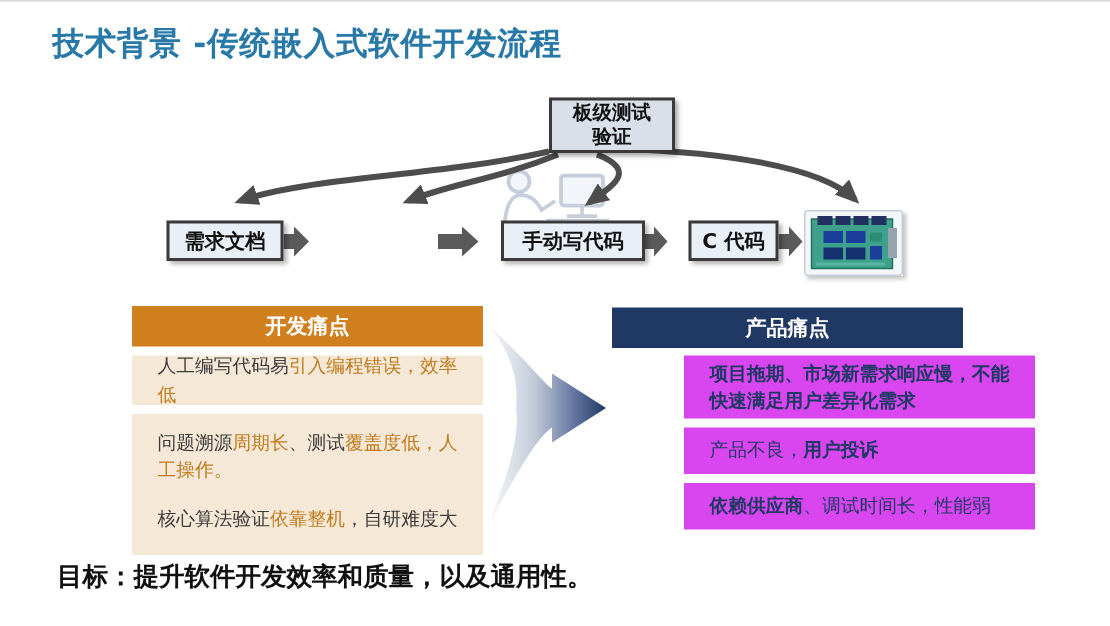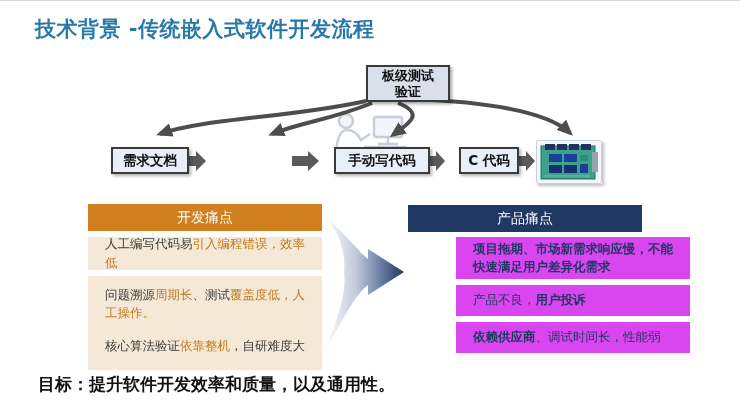--- a/index.html
+++ b/index.html
@@ -31,21 +31,21 @@
   }
   .fbox.req    { left:100px; width:78px; }
   .fbox.algo   { left:208px; width:80px; }
   .fbox.manual { left:323px; width:96px; }
   .fbox.ccode  { left:448px; width:60px; }
   .chip { position:absolute; left:536px; top:139px; width:66px; height:44px; z-index:2;
           box-shadow:2px 2px 3px rgba(0,0,0,0.25); }
   .panel-header {
     position:absolute; width:234px; height:27px; z-index:2;
     display:flex; align-items:center; justify-content:center;
-    color:#ffffff; font-weight:normal; font-size:14px;text-align:right;
+    color:#ffffff; font-weight:bold; font-size:14px;text-align:right;
   }
   .dev-header  { left:88px;  top:203px; background:#D0801F; }
   .prod-header { left:408px; top:204px; background:#1F3864; }
   .prow {
     position:absolute; width:234px; z-index:2; box-sizing:border-box;
     padding:2px 17px; display:flex; align-items:center;
     font-size:12.5px; line-height:1.45;
   }
   .dev-row  { left:88px;  background:#F6E8D6; color:#3B3B3B; }
   .prod-row { left:408px; background:#d946ef; color:#1F3864;margin-left:48px; }

